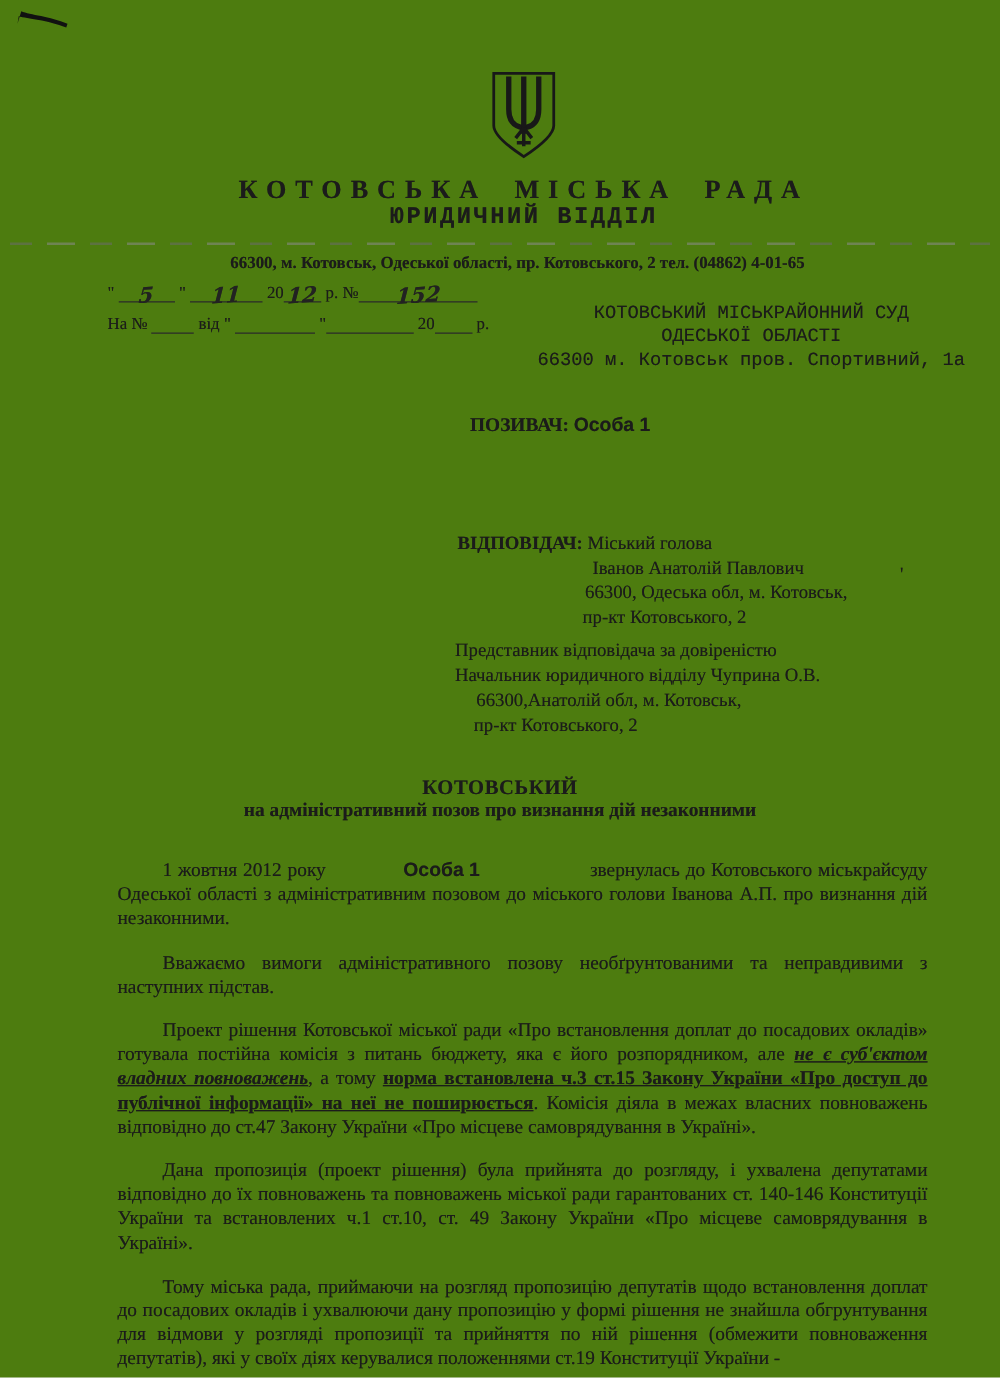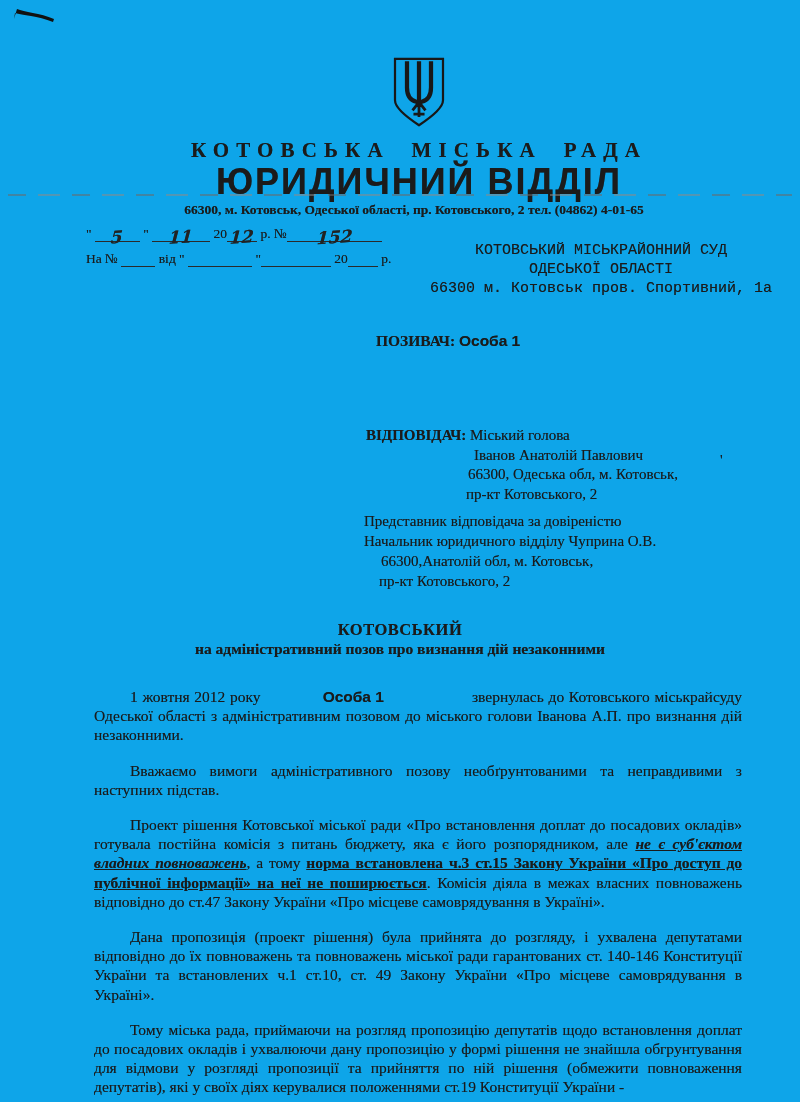--- a/index.html
+++ b/index.html
@@ -1,38 +1,38 @@
 <!DOCTYPE html>
 <html><head>
 <meta charset="utf-8">
 <style>
   html,body{margin:0;padding:0;background:#e8e8e8;}
   .page{
     position:relative;
     width:800px;height:1102px;
     margin:0 auto;
-    background:#0ea5e9;
+    background:#4d7c0f;
     font-family:"Liberation Serif", serif;
     color:#1b1b1b;
     overflow:hidden;
     text-shadow:0 0 .4px rgba(20,20,20,.55);
   }
   
   .corner-mark{position:absolute;left:10px;top:4px;}
   .header{position:absolute;left:0;right:0;top:0;padding-left:38px;text-align:center;}
   .emblem{margin-top:56px;display:inline-block;}
   .org-name{
     margin-top:6px;
     font-size:21px;font-weight:bold;
     letter-spacing:.34em;word-spacing:.45em;
     white-space:nowrap;
   }
   .dept-name{
-    font-family:Liberation Sans, sans-serif;
-    font-size:36px;font-weight:bold;letter-spacing:2px;
+    font-family:Liberation Mono, monospace;
+    font-size:19px;font-weight:bold;letter-spacing:2px;
     margin-top:-2px;white-space:nowrap;
   }
   .header-divider{
     position:absolute;left:8px;right:8px;top:194px;height:2px;
     background:repeating-linear-gradient(90deg,#6a6a6a 0 18px,transparent 18px 30px,#8a8a8a 30px 52px,transparent 52px 64px);
     opacity:.55;
   }
   .org-address{
     position:absolute;left:0;right:0;top:202px;padding-left:28px;
     text-align:center;font-size:13.5px;font-weight:bold;white-space:nowrap;

